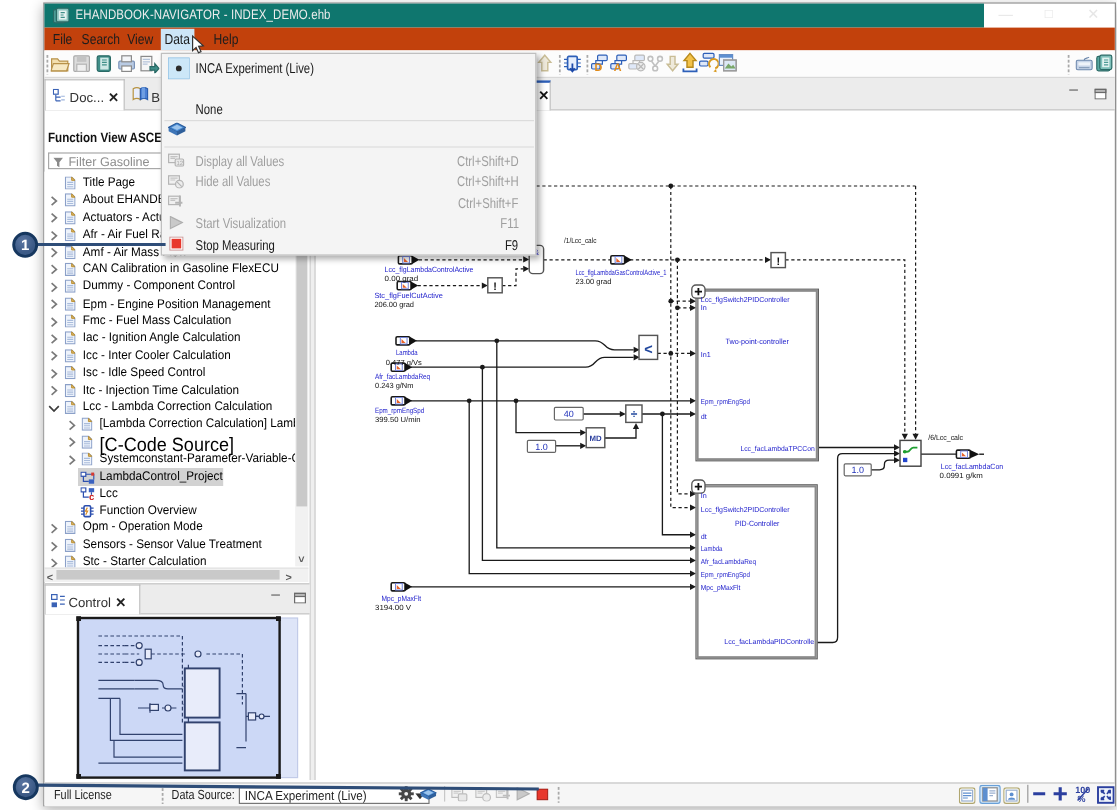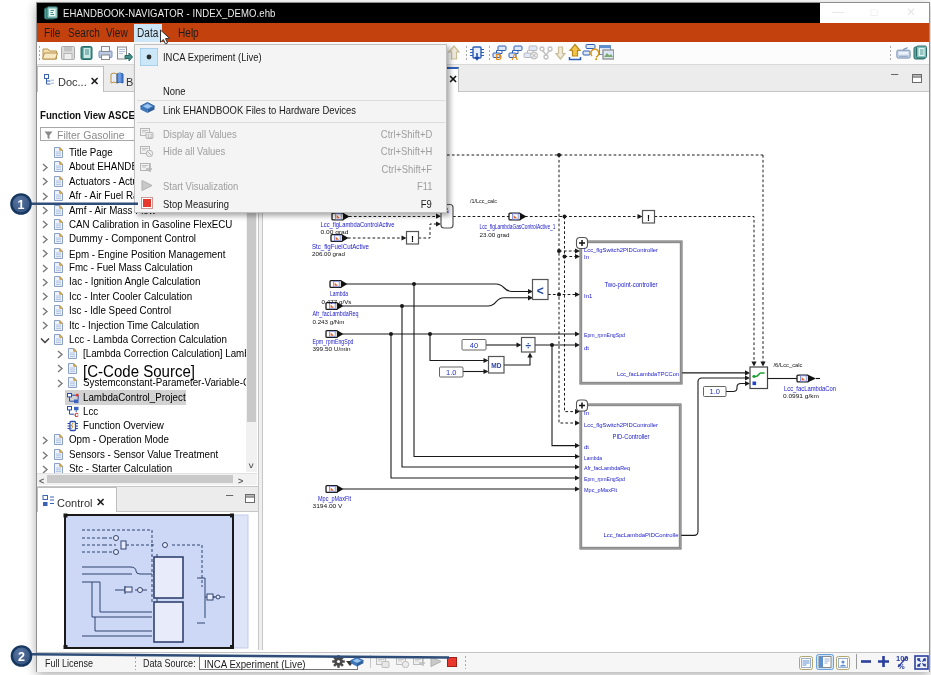--- a/index.html
+++ b/index.html
@@ -1,20 +1,20 @@
 <!DOCTYPE html>
 <html><head>
 <meta charset="utf-8">
 <style>
 *{margin:0;padding:0;box-sizing:border-box}
 html,body{width:931px;height:675px;background:#fff;overflow:hidden}
 body{font-family:"Liberation Sans",sans-serif;position:relative}
 .a{position:absolute}
 #winb{left:36px;top:2px;width:894px;height:670px;background:#fff;border:1px solid #8f8f8f;box-shadow:0 3px 10px rgba(0,0,0,.32)}
-#titlebar{left:37px;top:3px;width:783px;height:20px;background:#000000;color:#eee}
+#titlebar{left:37px;top:3px;width:783px;height:20px;background:#0f766e;color:#eee}
 #titlebar .t{position:absolute;left:26px;top:4px;font-size:11.4px;color:#ececec;letter-spacing:.1px}
 .wbtn{position:absolute;top:0;width:36px;height:20px;color:#e6e6e6;text-align:center;font-size:12px;line-height:19px}
 #menubar{left:37px;top:23px;width:892px;height:19px;background:#c2410c;font-size:12px;color:#1d1d1d}
 .mi{position:absolute;top:2.5px;height:16px;line-height:15px}
 #datahl{left:96.5px;top:1px;width:28px;height:18px;background:#cde6f7}
 #toolbar{left:37px;top:42px;width:892px;height:23px;background:#fcfcfc;border-bottom:1px solid #d9d9d9}
 .vsep{position:absolute;width:1px;background:#c8c8c8}
 .dots{position:absolute;width:3px;background-image:radial-gradient(circle,#a9a9a9 1px,transparent 1.1px);background-size:3px 4px;background-repeat:repeat-y}
 
 #ltabbar{left:37px;top:65px;width:221px;height:27px;background:#ececec;border-bottom:1px solid #c6c6c6}
@@ -733,21 +733,20 @@
     </svg>
     <span class="pi" style="top:5px"><span class="sx" style="transform:scaleX(.8)">INCA Experiment (Live)</span></span>
     <span class="pi" style="top:38.5px"><span class="sx" style="transform:scaleX(.8)">None</span></span>
     <div class="psep" style="top:54.5px"></div>
     <svg class="pic" style="left:5px;top:57px" width="15" height="12">
       <path d="M7.5 0.5 L14.5 4.2 L7.5 8 L0.5 4.2 Z" fill="#4d8fd6" stroke="#2a5d9e"></path>
       <path d="M7.5 2 L12 4.2 L7.5 6.4 L3 4.2 Z" fill="#9cc4ec"></path>
       <path d="M0.5 4.2 L7.5 8 L7.5 11 L0.5 7.4 Z" fill="#3e76b8"></path>
       <path d="M14.5 4.2 L7.5 8 L7.5 11 L14.5 7.4 Z" fill="#2f5f9a"></path>
     </svg>
-    <span class="pi" style="top:57.5px"><span class="sx" style="transform:scaleX(.8)">Link EHANDBOOK Files to Hardware Devices</span></span>
     <div class="psep" style="top:77px"></div>
     <svg class="pic" style="left:5px;top:80.5px" width="14" height="13">
       <rect x="0.5" y="2.5" width="9" height="7" fill="#f0f0f0" stroke="#b5b5b5"></rect>
       <path d="M2 4.5h6M2 6h4" stroke="#c3c3c3"></path>
       <rect x="6" y="6.5" width="7" height="6" rx="1" fill="#e8e8e8" stroke="#b5b5b5"></rect>
       <text x="7" y="11.5" font-size="5" fill="#b0b0b0">12</text>
     </svg>
     <span class="pi d" style="top:81.5px"><span class="sx" style="transform:scaleX(.8)">Display all Values</span></span>
     <span class="sc" style="top:81.5px"><span class="sxr">Ctrl+Shift+D</span></span>
     <svg class="pic" style="left:5px;top:98.5px" width="14" height="13">

